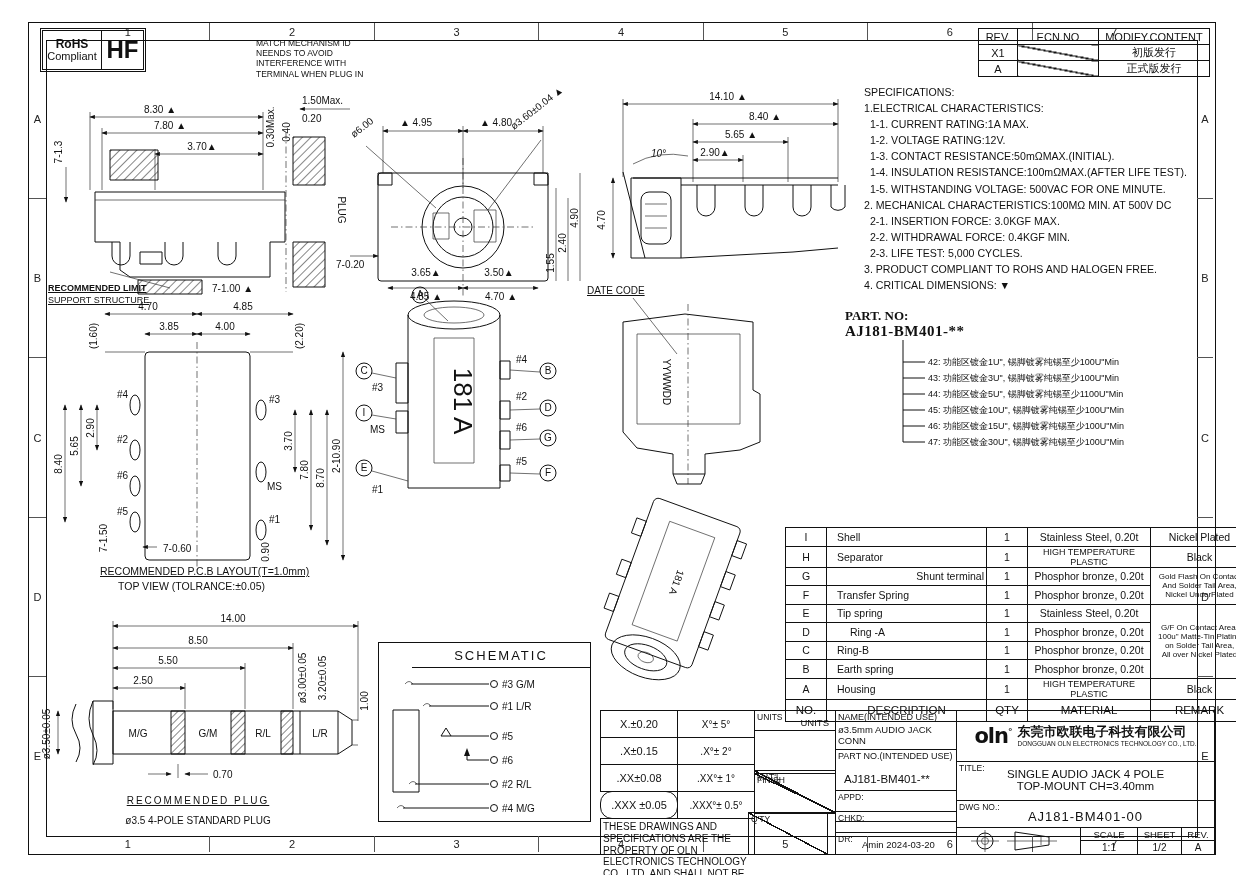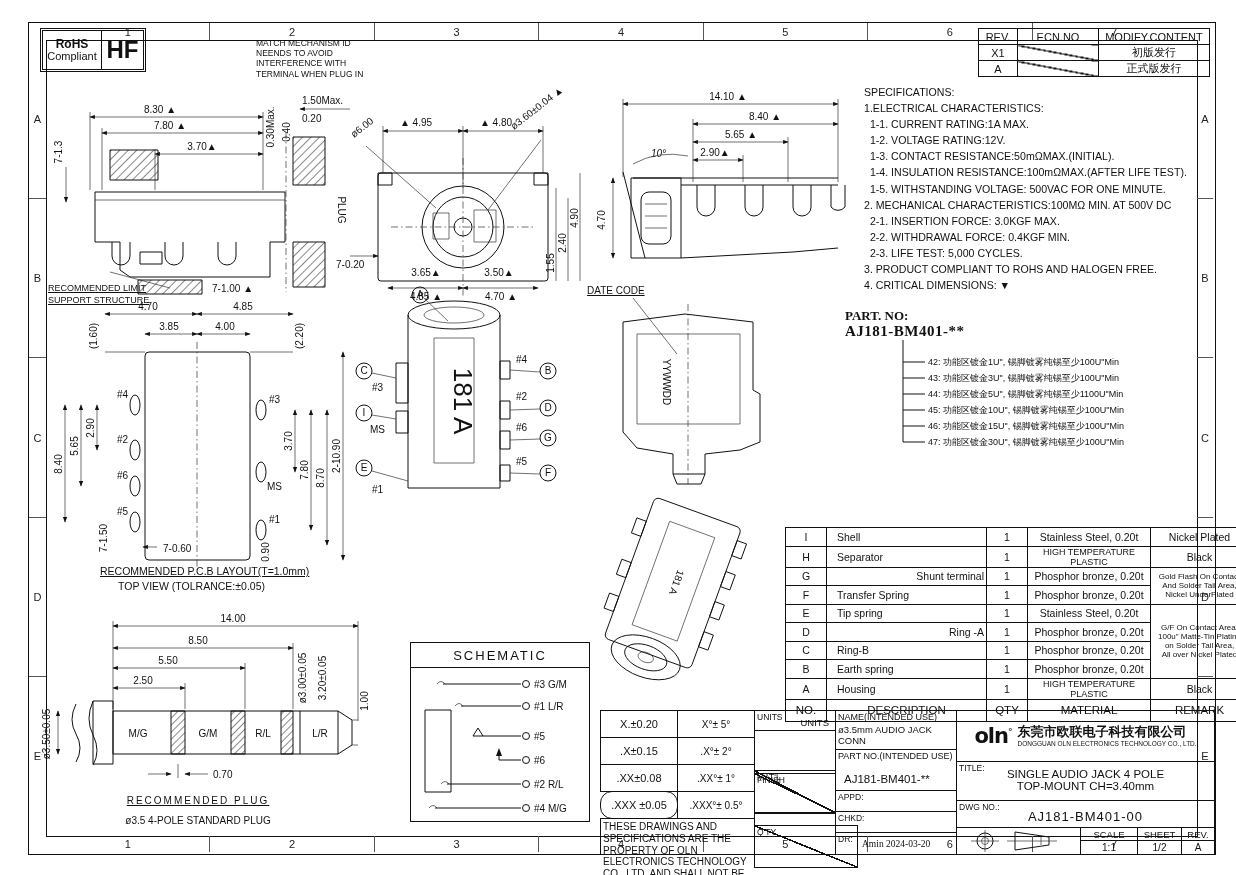--- a/index.html
+++ b/index.html
@@ -201,21 +201,21 @@
 
     <rect x="60" y="58" width="48" height="30" fill="url(#hs)" stroke="#111"></rect>
     <rect x="243" y="45" width="32" height="48" fill="url(#hs)" stroke="#111"></rect>
     <rect x="243" y="150" width="32" height="45" fill="url(#hs)" stroke="#111"></rect>
     <line class="dash" x1="236" y1="40" x2="236" y2="200"></line>
     <text transform="rotate(90 288 118)" x="288" y="118" text-anchor="middle">PLUG</text>
     <rect x="88" y="188" width="64" height="14" fill="url(#hs)" stroke="#111"></rect>
     <text x="162" y="200">7-1.00 ▲</text>
     <line class="thin" x1="120" y1="196" x2="60" y2="180"></line>
   </svg>
-  <div class="note" style="left:48px;top:283px;width:150px;font-size:9px;text-decoration:underline;">RECOMMENDED LIMIT</div>
+  <div class="note" style="left:48px;top:283px;width:150px;font-size:9px;text-decoration:underline;font-weight:bold;">RECOMMENDED LIMIT</div>
   <div class="note" style="left:48px;top:295px;width:150px;font-size:9px;text-decoration:underline;">SUPPORT STRUCTURE</div>
 
   <svg style="left:336px;top:98px;" width="255" height="205">
     <defs>
       <marker id="af" markerWidth="9" markerHeight="8" refX="7" refY="3" orient="auto">
           <path d="M0,0L8,3L0,6z" fill="#111"></path>
         </marker>
       <marker id="afr" markerWidth="9" markerHeight="8" refX="1" refY="3" orient="auto">
           <path d="M8,0L0,3L8,6z" fill="#111"></path>
         </marker>
@@ -486,21 +486,21 @@
     <text transform="rotate(-90 330 105)" x="330" y="105" text-anchor="middle" font-size="9.5">1.00</text>
     <line class="thin" x1="20" y1="115" x2="20" y2="158" marker-start="url(#agr)" marker-end="url(#ag)"></line>
     <line class="thin" x1="140" y1="168" x2="140" y2="182"></line>
     <line class="thin" x1="110" y1="178" x2="133" y2="178" marker-end="url(#ag)"></line>
     <line class="thin" x1="147" y1="178" x2="170" y2="178" marker-start="url(#agr)"></line>
     <text x="175" y="182" font-size="11">0.70</text>
     <text x="160" y="208" text-anchor="middle" font-size="12" letter-spacing="2" text-decoration="underline">RECOMMENDED PLUG</text>
     <text x="160" y="228" text-anchor="middle" font-size="12">ø3.5 4-POLE STANDARD PLUG</text>
   </svg>
 
-  <div class="abs" style="left:410px;top:642px;width:178px;height:178px;border:1px solid #111;">
+  <div class="abs" style="left:378px;top:642px;width:178px;height:178px;border:1px solid #111;padding-left:33px;">
     <div style="height:24px;border-bottom:1px solid #111;display:flex;align-items:center;justify-content:center;font-size:13px;letter-spacing:2px;">SCHEMATIC</div>
     <svg style="left:0;top:25px;" width="178" height="152">
       <rect class="ln" x="14" y="42" width="26" height="82"></rect>
       <path class="thin" d="M26,16 q4,-5 8,0"></path>
       <line class="ln" x1="32" y1="16" x2="110" y2="16"></line>
         <circle class="ln" cx="115" cy="16" r="3.5"></circle>
       <text x="123" y="20">#3 G/M</text>
       <path class="thin" d="M44,38 q4,-5 8,0"></path>
       <line class="ln" x1="50" y1="38" x2="110" y2="38"></line>
         <circle class="ln" cx="115" cy="38" r="3.5"></circle>
@@ -561,21 +561,21 @@
       <td style="text-align:left;padding-left:10px;">Tip spring</td>
       <td>1</td>
       <td>Stainless Steel, 0.20t</td>
       <td class="small" rowspan="4">G/F On Contact Area,
 100u" Matte-Tin Plating
 on Solder Tail Area,
 All over Nickel Plated</td>
     </tr>
     <tr>
       <td>D</td>
-      <td style="text-align:right;padding-left:5px;">Ring -A</td>
+      <td style="text-align:left;padding-left:23px;">Ring -A</td>
       <td>1</td>
       <td>Phosphor bronze, 0.20t</td>
     </tr>
     <tr>
       <td>C</td>
       <td style="text-align:left;padding-left:10px;">Ring-B</td>
       <td>1</td>
       <td>Phosphor bronze, 0.20t</td>
     </tr>
     <tr>
@@ -617,41 +617,41 @@
     <div class="cell" style="left:154px;top:5px;width:82px;height:21px;">
       <span class="lbl">UNITS</span>
       <span style="position:absolute;right:6px;bottom:2px;font-size:9.5px;">UNITS</span>
     </div>
     <div class="cell slashbg" style="left:154px;top:25px;width:82px;height:44px;margin-top:40px;">
       <span class="lbl">MAT'L</span>
     </div>
     <div class="cell slashbg" style="left:154px;top:68px;width:82px;height:40px;padding-left:24px;">
       <span class="lbl">FINISH</span>
     </div>
-    <div class="cell slashbg" style="left:154px;top:107px;width:104px;height:43px;margin-top:13px;">
+    <div class="cell slashbg" style="left:148px;top:107px;width:80px;height:43px;">
       <span class="lbl">Q'TY</span>
     </div>
 
     <div class="cell" style="left:235px;top:5px;width:122px;height:40px;">
       <span class="lbl" style="font-size:9px;">NAME(INTENDED USE)</span>
       <span style="position:absolute;left:2px;bottom:3px;font-size:9.5px;">ø3.5mm AUDIO JACK CONN</span>
     </div>
     <div class="cell" style="left:235px;top:44px;width:122px;height:42px;">
       <span class="lbl" style="font-size:9px;">PART NO.(INTENDED USE)</span>
       <span style="position:absolute;left:8px;bottom:5px;font-size:11.5px;">AJ181-BM401-**</span>
     </div>
-    <div class="cell" style="left:235px;top:85px;width:122px;height:22px;">
+    <div class="cell" style="left:235px;top:85px;width:122px;height:32px;">
       <span class="lbl">APPD:</span>
     </div>
     <div class="cell" style="left:235px;top:106px;width:122px;height:22px;">
       <span class="lbl">CHKD:</span>
     </div>
     <div class="cell" style="left:235px;top:127px;width:122px;height:23px;">
       <span class="lbl">DR:</span>
-      <span style="position:absolute;left:26px;top:6px;font-size:9.5px;font-family:Liberation Serif, serif;">Amin 2024-03-20</span>
+      <span style="position:absolute;left:26px;top:6px;font-size:9.5px;font-family:Liberation Sans, sans-serif;">Amin 2024-03-20</span>
     </div>
 
     <div class="cell" style="left:356px;top:5px;width:259px;height:52px;display:flex;align-items:center;justify-content:center;gap:6px;">
       <span class="logo"><span>oln</span><sup style="font-size:9px;">°</sup></span>
       <span style="display:flex;flex-direction:column;line-height:1.2;">
         <b style="font-size:13px;">东莞市欧联电子科技有限公司</b>
         <span style="font-size:6.5px;">DONGGUAN OLN ELECTRONICS TECHNOLOGY CO., LTD.</span>
       </span>
     </div>
     <div class="cell" style="left:356px;top:56px;width:259px;height:40px;">

